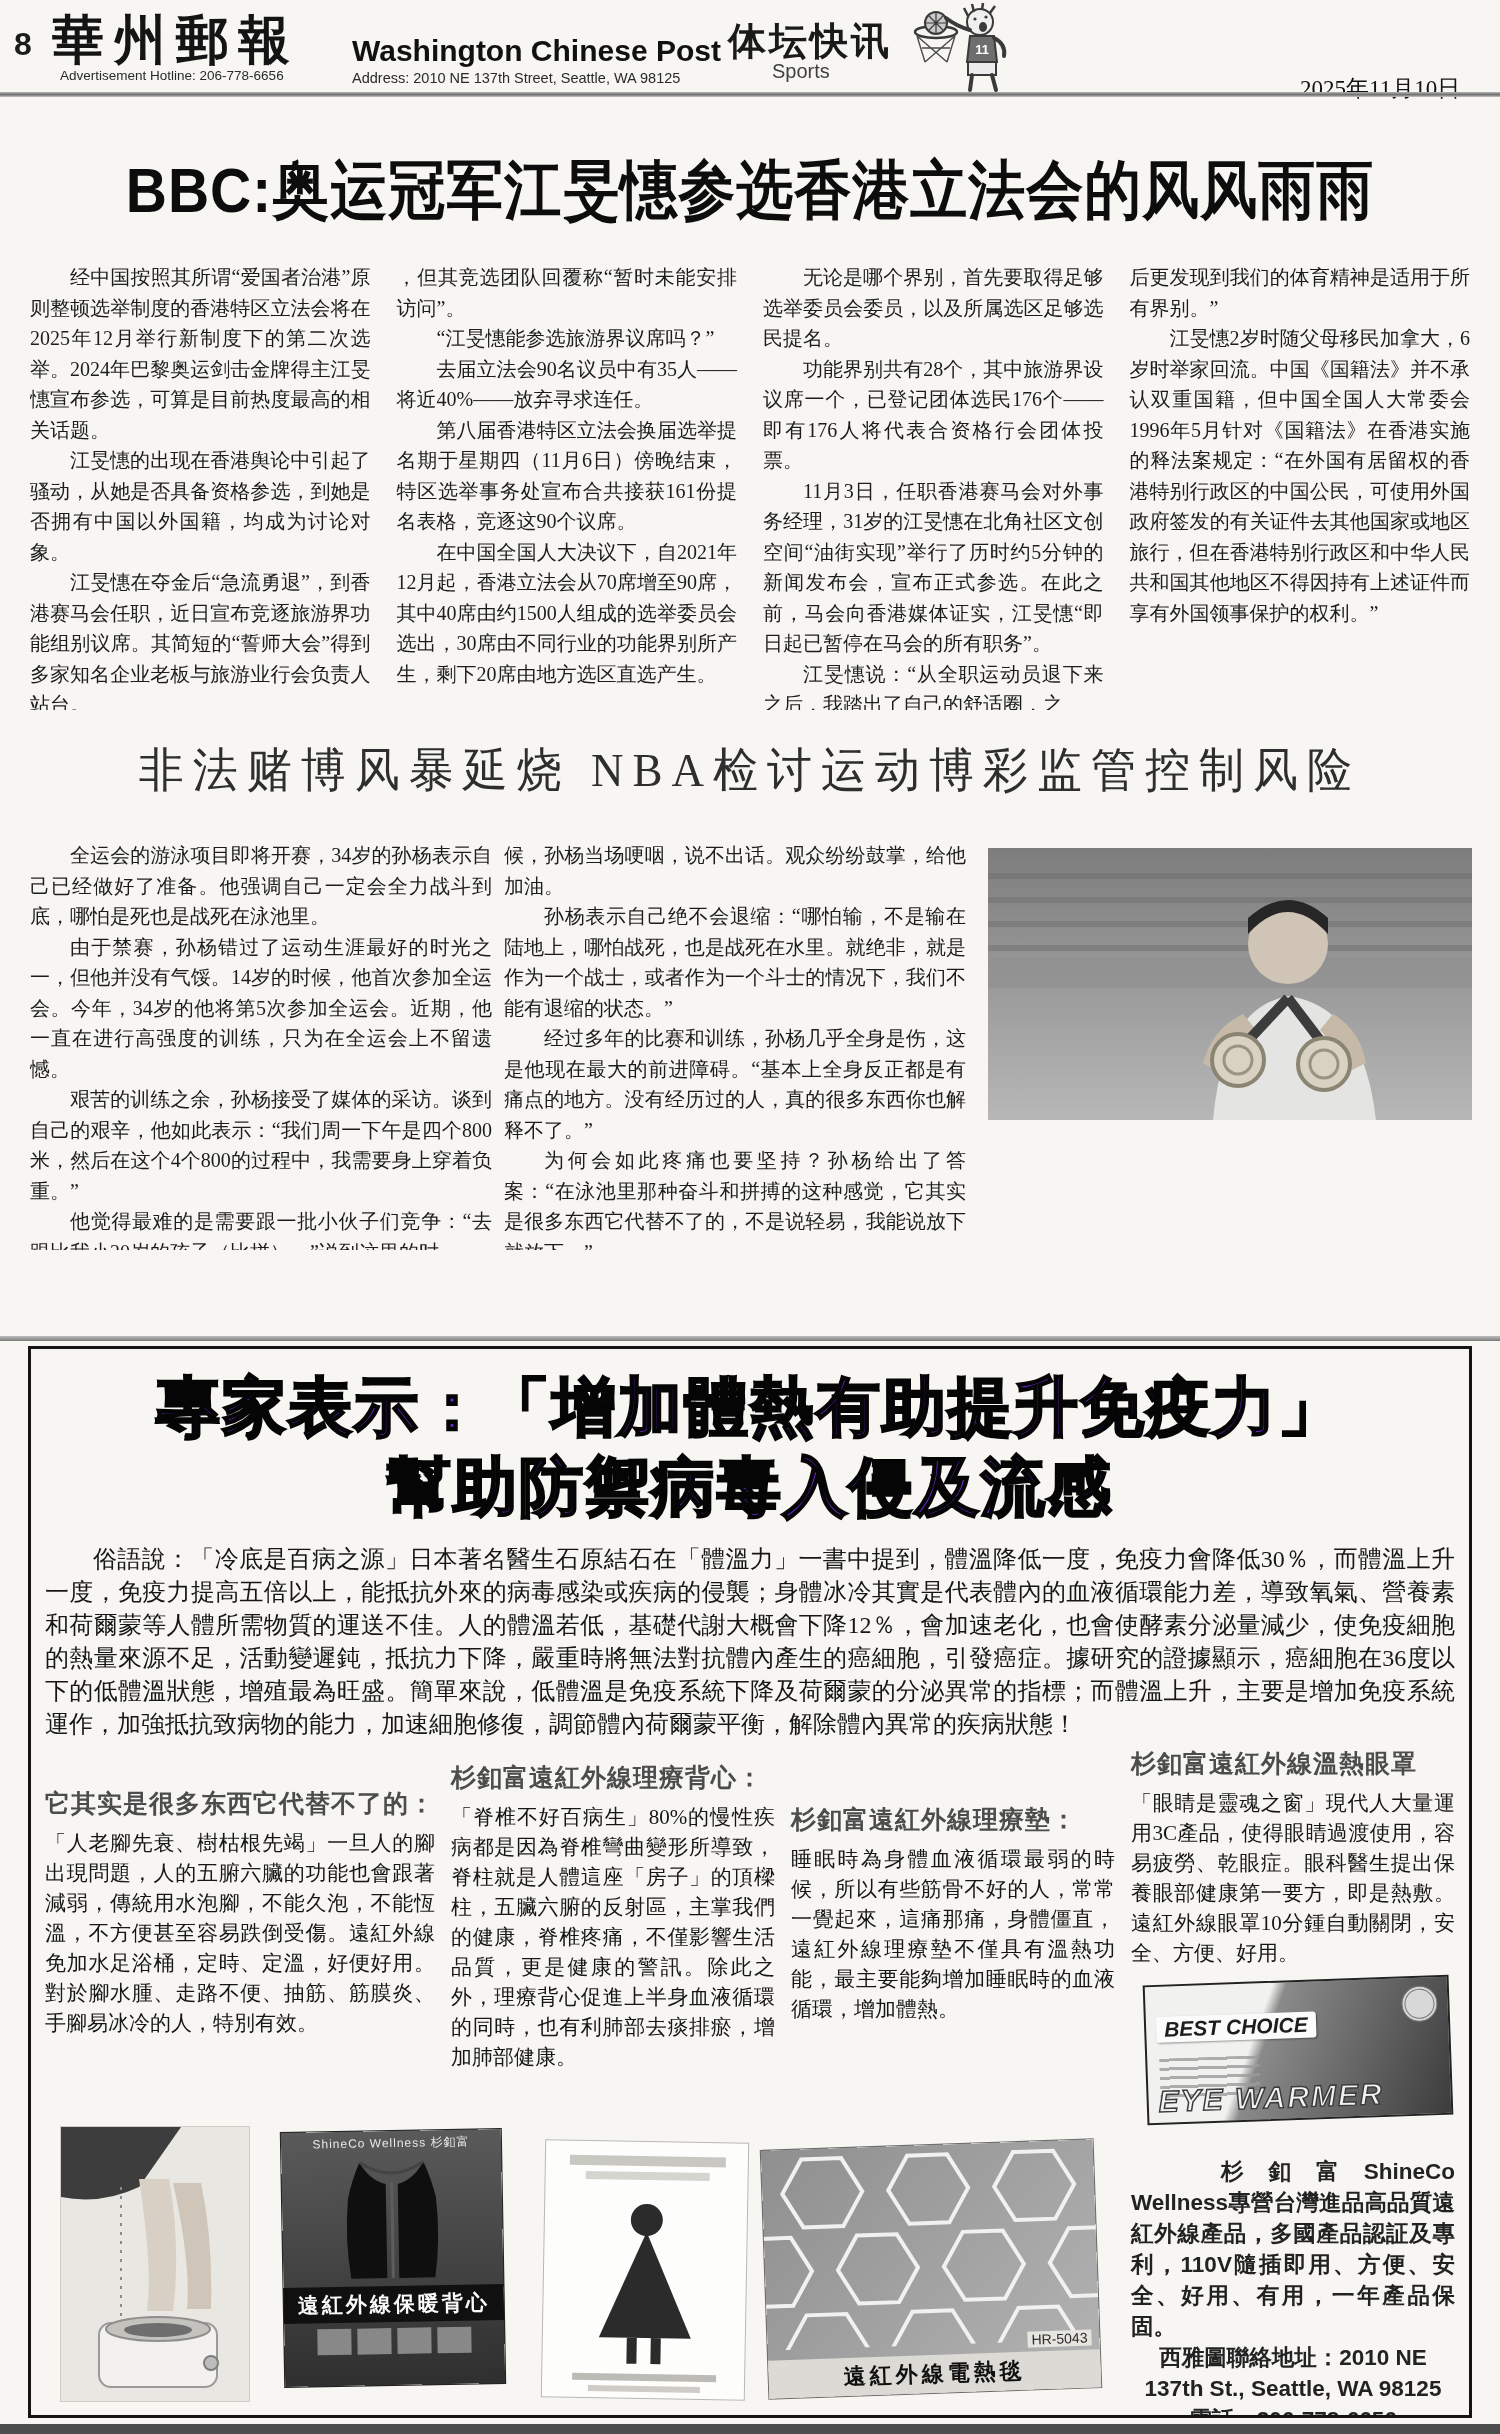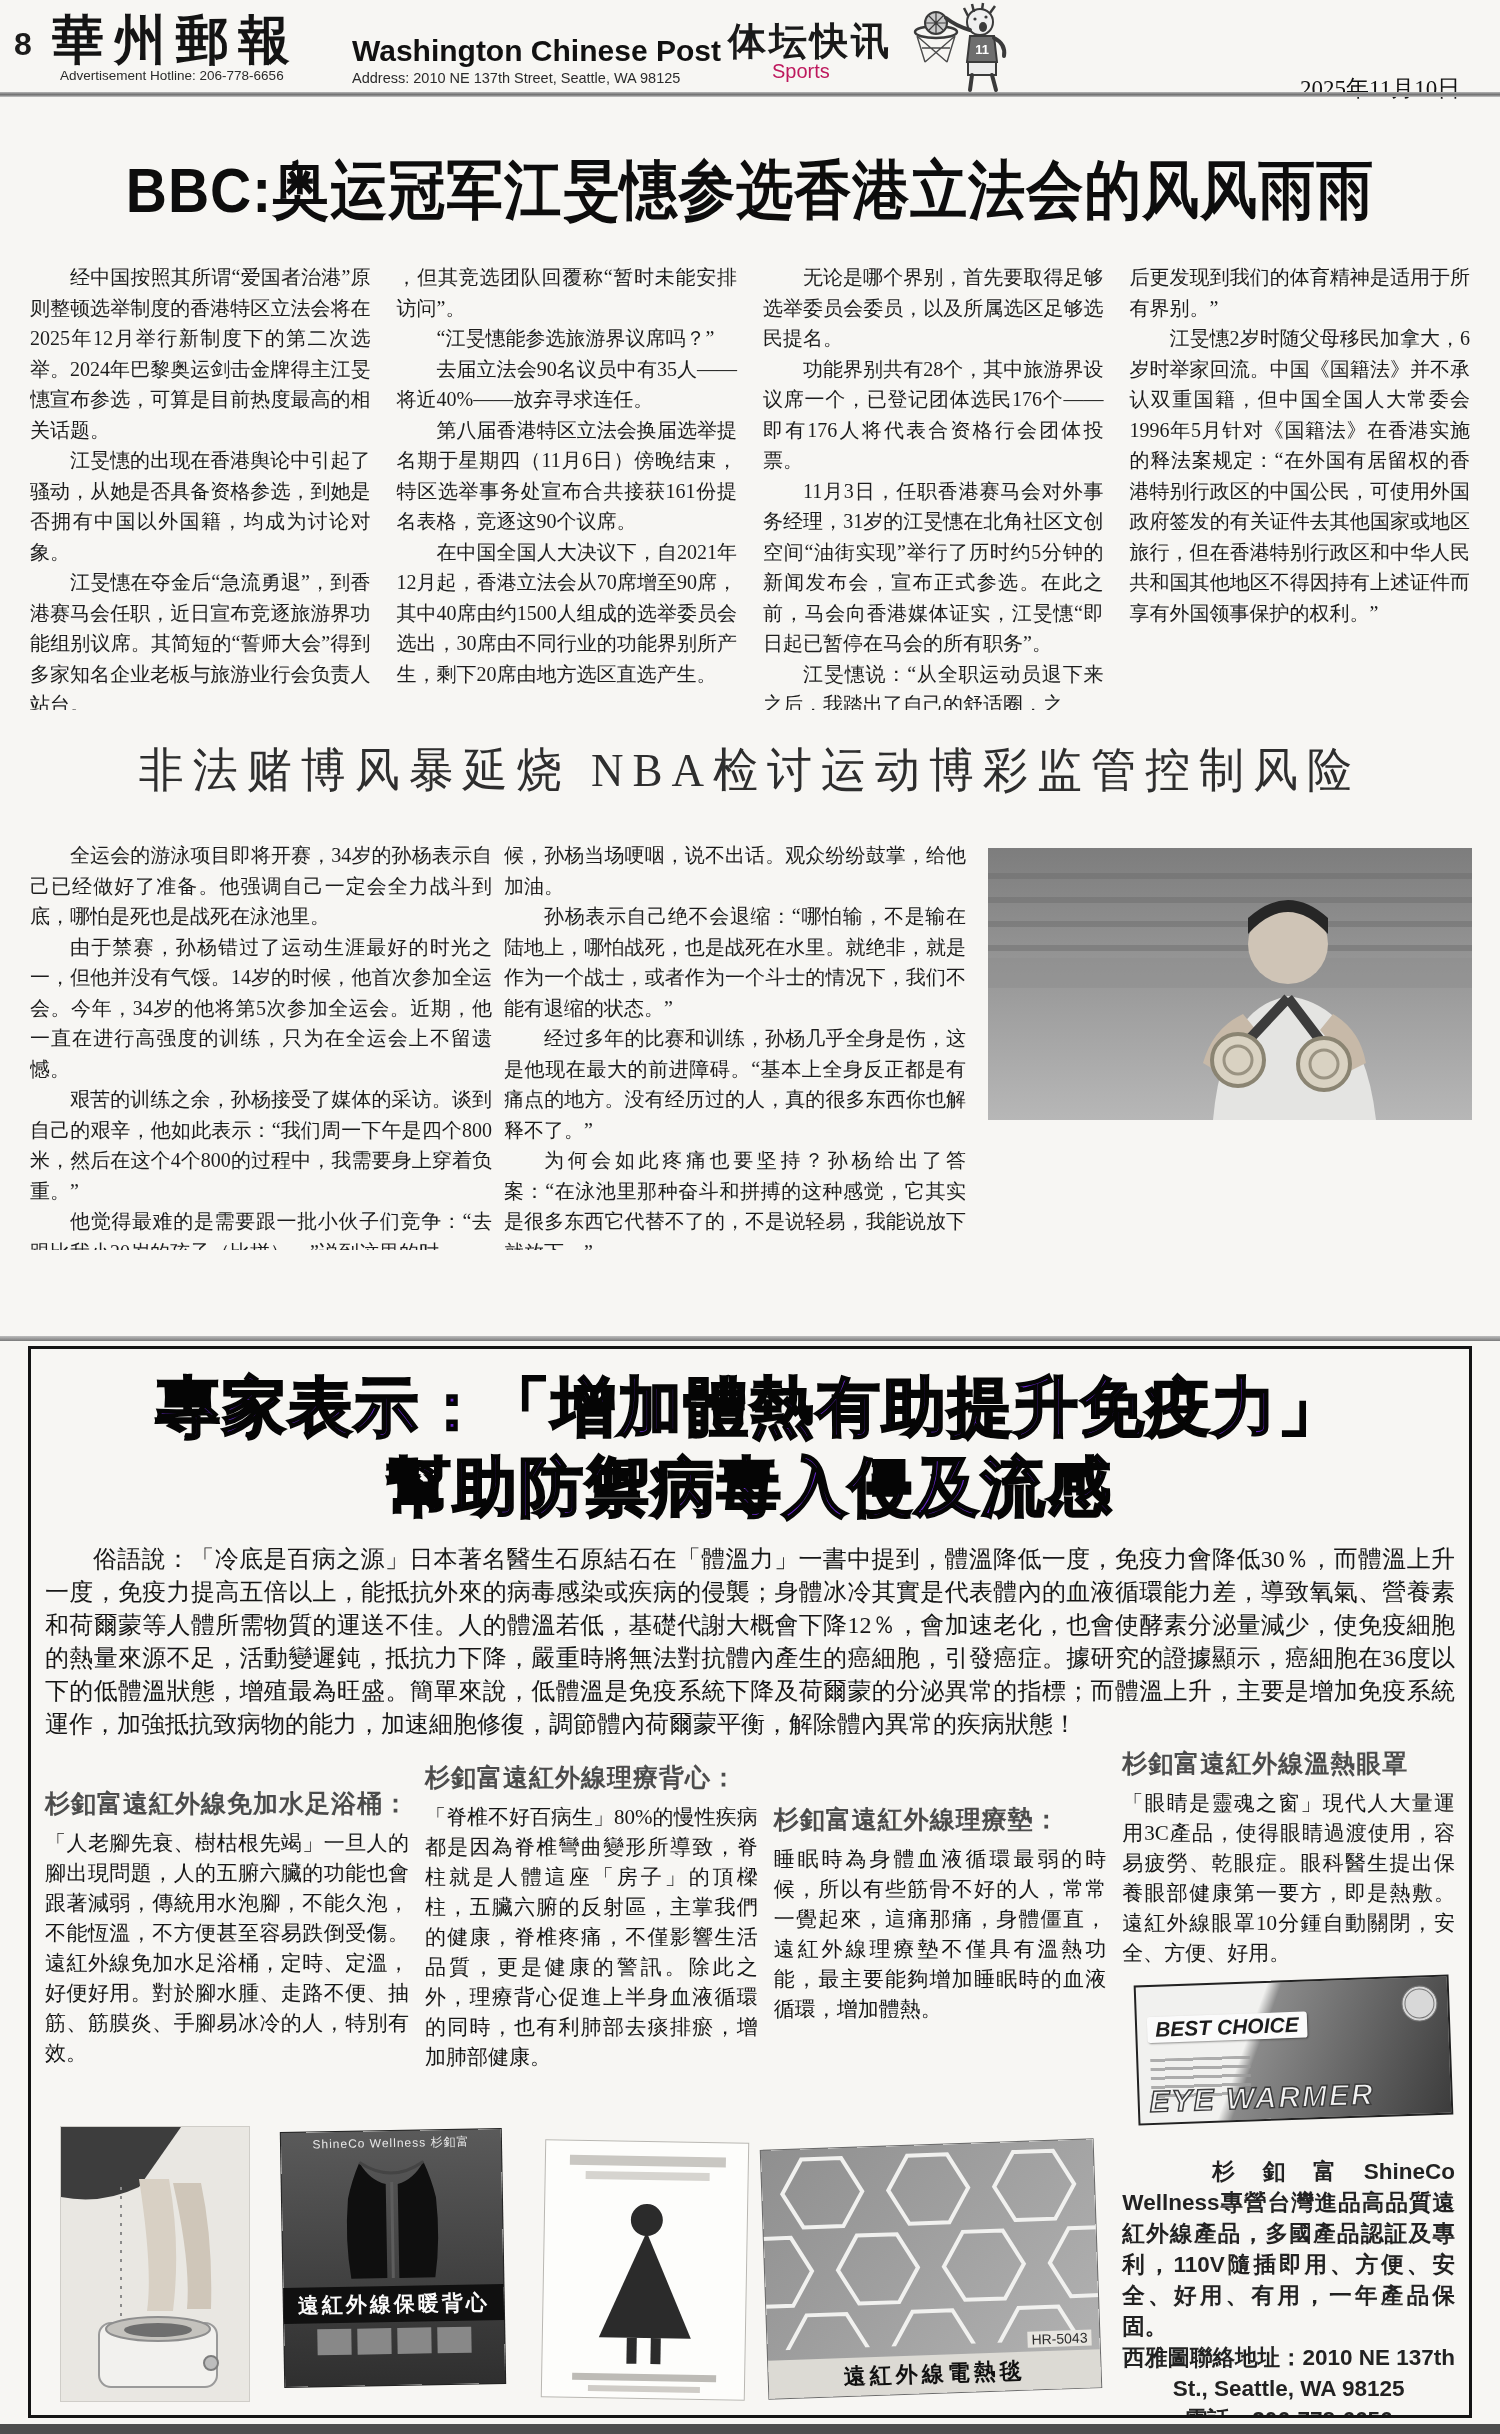--- a/index.html
+++ b/index.html
@@ -8,21 +8,21 @@
   .page { position:relative; width:1500px; height:2434px; margin:0 auto; background:#f7f6f3; overflow:hidden; }
 
   
   .hd { position:absolute; top:0; left:0; width:100%; height:92px; }
   .pgnum { position:absolute; left:14px; top:26px; font-size:32px; font-weight:bold; font-family:"Liberation Sans",sans-serif; }
   .logo { position:absolute; left:52px; top:6px; font-size:52px; font-weight:900; letter-spacing:10px; color:#141414; transform:scaleY(1.02); white-space:nowrap; }
   .hotline { position:absolute; left:60px; top:68px; font-size:13.5px; font-family:"Liberation Sans",sans-serif; color:#2a2a2a; }
   .enname { position:absolute; left:352px; top:34px; font-size:30px; font-weight:bold; font-family:"Liberation Sans",sans-serif; color:#111; }
   .addr { position:absolute; left:352px; top:70px; font-size:14.5px; font-family:"Liberation Sans",sans-serif; color:#2a2a2a; }
   .sec-cn { position:absolute; left:728px; top:16px; font-size:38px; font-weight:900; letter-spacing:3px; color:#1a1a1a; }
-  .sec-en { position:absolute; left:772px; top:60px; font-size:20px; font-family:"Liberation Sans",sans-serif; color:#be185d; }
+  .sec-en { position:absolute; left:772px; top:60px; font-size:20px; font-family:"Liberation Sans",sans-serif; color:#404040; }
   .mascot { position:absolute; left:900px; top:2px; }
   .issuedate { position:absolute; left:1300px; top:46px; font-size:23px; color:#111;margin-top:27px; }
   .rule { position:absolute; top:92px; left:0; width:100%; height:5px; background:linear-gradient(#b5b5b5,#6e6e6e 55%,#c8c8c8); }
 
   
   .h1 { position:absolute; top:148px; left:0; width:100%; text-align:center;
         font-family:"Liberation Sans",sans-serif; font-weight:900; font-size:57px;
         letter-spacing:1px; transform:scaleY(1.12); transform-origin:top; color:#0d0d0d; }
   .a1cols { position:absolute; top:262px; left:30px; width:1440px; height:448px; display:flex; gap:26px; overflow:hidden; }
   .a1cols .col, .a2cols .col { flex:1; text-align:justify; }
@@ -175,21 +175,21 @@
   </div>
 
   <div class="prerule"></div>
   <section class="adbox">
     <div class="adh adh1">專家表示：「增加體熱有助提升免疫力」</div>
     <div class="adh">幫助防禦病毒入侵及流感</div>
     <p class="adintro">俗語說：「冷底是百病之源」日本著名醫生石原結石在「體溫力」一書中提到，體溫降低一度，免疫力會降低30％，而體溫上升一度，免疫力提高五倍以上，能抵抗外來的病毒感染或疾病的侵襲；身體冰冷其實是代表體內的血液循環能力差，導致氧氣、營養素和荷爾蒙等人體所需物質的運送不佳。人的體溫若低，基礎代謝大概會下降12％，會加速老化，也會使酵素分泌量減少，使免疫細胞的熱量來源不足，活動變遲鈍，抵抗力下降，嚴重時將無法對抗體內產生的癌細胞，引發癌症。據研究的證據顯示，癌細胞在36度以下的低體溫狀態，增殖最為旺盛。簡單來說，低體溫是免疫系統下降及荷爾蒙的分泌異常的指標；而體溫上升，主要是增加免疫系統運作，加強抵抗致病物的能力，加速細胞修復，調節體內荷爾蒙平衡，解除體內異常的疾病狀態！</p>
 
     <div class="prods">
       <div class="prod p0">
-        <h3>杉釦富遠紅外線免加水足浴桶：</h3>
+        <h3>它其实是很多东西它代替不了的：</h3>
         <p class="body">「人老腳先衰、樹枯根先竭」一旦人的腳出現問題，人的五腑六臟的功能也會跟著減弱，傳統用水泡腳，不能久泡，不能恆溫，不方便甚至容易跌倒受傷。遠紅外線免加水足浴桶，定時、定溫，好便好用。對於腳水腫、走路不便、抽筋、筋膜炎、手腳易冰冷的人，特別有效。</p>
       </div>
       <div class="prod p1">
         <h3>杉釦富遠紅外線理療背心：</h3>
         <p class="body">「脊椎不好百病生」80%的慢性疾病都是因為脊椎彎曲變形所導致，脊柱就是人體這座「房子」的頂樑柱，五臟六腑的反射區，主掌我們的健康，脊椎疼痛，不僅影響生活品質，更是健康的警訊。除此之外，理療背心促進上半身血液循環的同時，也有利肺部去痰排瘀，增加肺部健康。</p>
       </div>
       <div class="prod p2">
         <h3>杉釦富遠紅外線理療墊：</h3>
         <p class="body">睡眠時為身體血液循環最弱的時候，所以有些筋骨不好的人，常常一覺起來，這痛那痛，身體僵直，遠紅外線理療墊不僅具有溫熱功能，最主要能夠增加睡眠時的血液循環，增加體熱。</p>
       </div>

